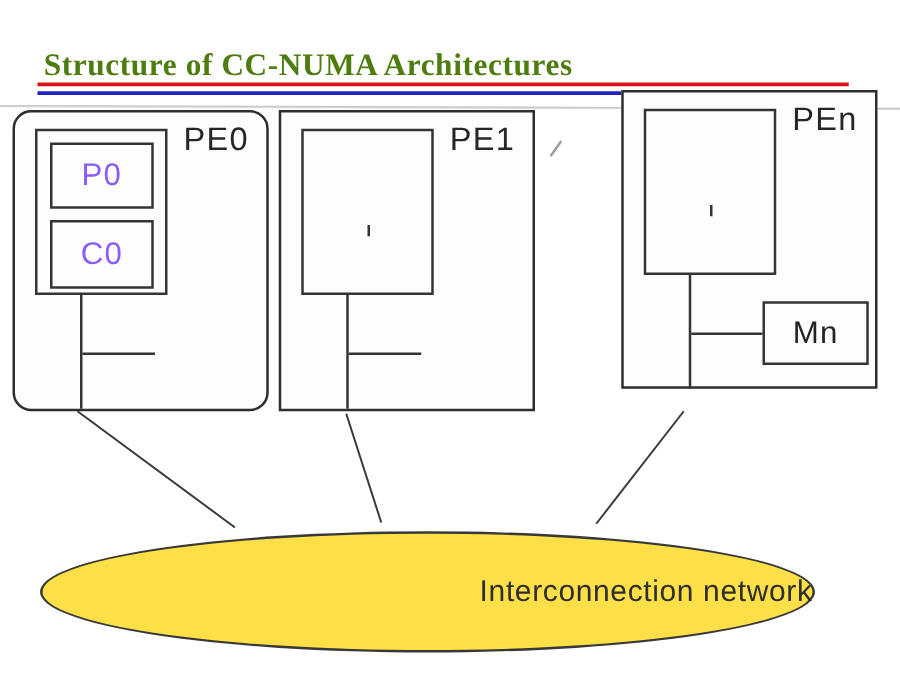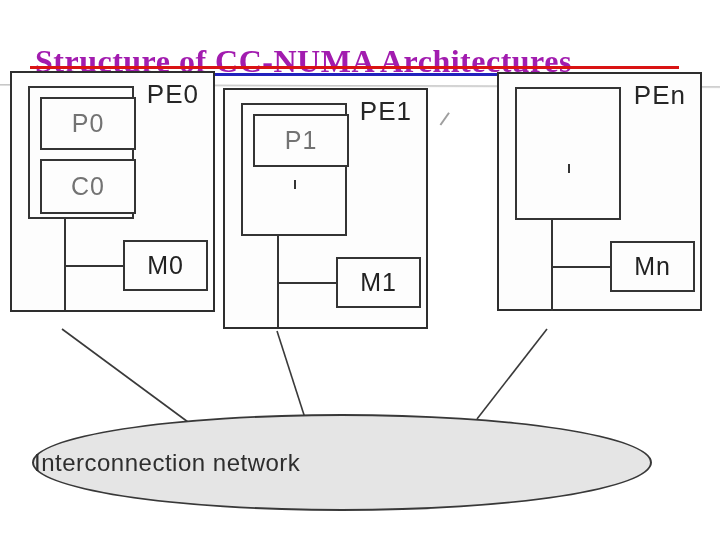--- a/index.html
+++ b/index.html
@@ -9,23 +9,23 @@
     font-family:"Liberation Sans", sans-serif;
     position:relative;
     overflow:hidden;
   }
   * { box-sizing:border-box; }
 
   .slide-title {
     position:absolute; left:35px; top:22px;
     font-family:"Liberation Serif", serif;
     font-weight:bold;
-    font-size:32px;
+    font-size:25px;
     letter-spacing:0.5px;
-    color:#a21caf;
+    color:#4d7c0f;
     white-space:nowrap;
   }
   .rule-red  { position:absolute; left:30px; top:66px; width:649px; height:3px; }
   .rule-blue { position:absolute; left:30px; top:73px; width:648px; height:3px; }
 
   
   .scan-edge {
     position:absolute; left:0; top:84px; width:720px; height:2px;
     background:linear-gradient(#bdbdbd,#e9e9e9);
     transform:rotate(0.18deg); transform-origin:left center;
@@ -34,38 +34,38 @@
   .scratch {
     position:absolute; left:437px; top:118px; width:15px; height:1.5px;
     background:#9f9f9f; transform:rotate(-55deg);
   }
 
   
   .pe {
     position:absolute; width:205px; height:241px;
     border:2px solid #2e2e2e; background:#fdfdfd;
   }
-  .pe.pe0 { left:10px;  top:71px; }
+  .pe.pe0 { left:10px;  top:88px;border-radius:15px; }
   .pe.pe1 { left:223px; top:88px;text-align:right; }
   .pe.pen { left:497px; top:72px; height:239px; }
 
   .pe-label {
     position:absolute; top:6px; right:14px;
     font-size:26px; color:#262626; letter-spacing:1px;
   }
 
   .pc-wrap {
     position:absolute; left:16px; top:13px; width:106px; height:133px;
     border:2px solid #343434;
   }
   .p-box, .c-box {
-    position:absolute; left:10px; width:96px;
+    position:absolute; left:10px; width:83px;
     border:2px solid #343434; background:#fdfdfd;
     display:flex; align-items:center; justify-content:center;
-    font-size:25px; color:#737373; letter-spacing:1px;
+    font-size:25px; color:#8b5cf6; letter-spacing:1px;
   }
   .p-box { top:9px;  height:53px; }
   .c-box { top:71px; height:55px; }
 
   .pc-link {
     position:absolute; left:51px; top:75px; width:2px; height:9px;
     background:#343434;
   }
   .drop-line {
     position:absolute; left:52px; top:146px; width:2px; height:91px;
@@ -78,24 +78,24 @@
   .m-box {
     position:absolute; left:111px; top:167px; width:85px; height:51px;
     border:2px solid #343434; background:#fdfdfd;
     display:flex; align-items:center; justify-content:center;
     font-size:25px; color:#222; letter-spacing:1px;
   }
 
   
   .net-links { position:absolute; left:0; top:0; width:720px; height:540px; pointer-events:none; }
   .network {
-    position:absolute; left:32px; top:414px; width:620px; height:97px;
+    position:absolute; left:32px; top:425px; width:620px; height:97px;
     border:2px solid #383838; border-radius:50%;
-    background:#e5e5e5;
-    display:flex; align-items:center; justify-content:flex-start;
+    background:#fde047;
+    display:flex; align-items:center; justify-content:flex-end;
   }
   .network-label {
     font-size:24px; color:#2e2e2e; letter-spacing:0.5px;
   }
 </style>
 </head>
 <body>
 
 <div>
 
@@ -108,32 +108,29 @@
 
   <div class="pe pe0">
     <span class="pe-label">PE0</span>
     <div class="pc-wrap">
       <div class="p-box">P0</div>
       <div class="pc-link"></div>
       <div class="c-box">C0</div>
     </div>
     <div class="drop-line"></div>
     <div class="mem-branch"></div>
-    <div class="m-box">M0</div>
   </div>
 
   <div class="pe pe1">
     <span class="pe-label">PE1</span>
     <div class="pc-wrap">
-      <div class="p-box">P1</div>
       <div class="pc-link"></div>
     </div>
     <div class="drop-line"></div>
     <div class="mem-branch"></div>
-    <div class="m-box">M1</div>
   </div>
 
   <div class="pe pen">
     <span class="pe-label">PEn</span>
     <div class="pc-wrap">
       <div class="pc-link"></div>
     </div>
     <div class="drop-line"></div>
     <div class="mem-branch"></div>
     <div class="m-box">Mn</div>

